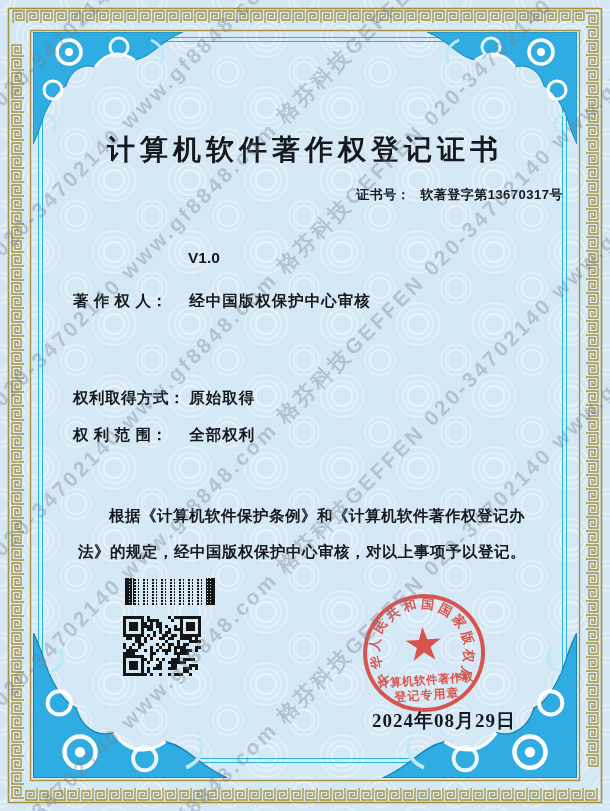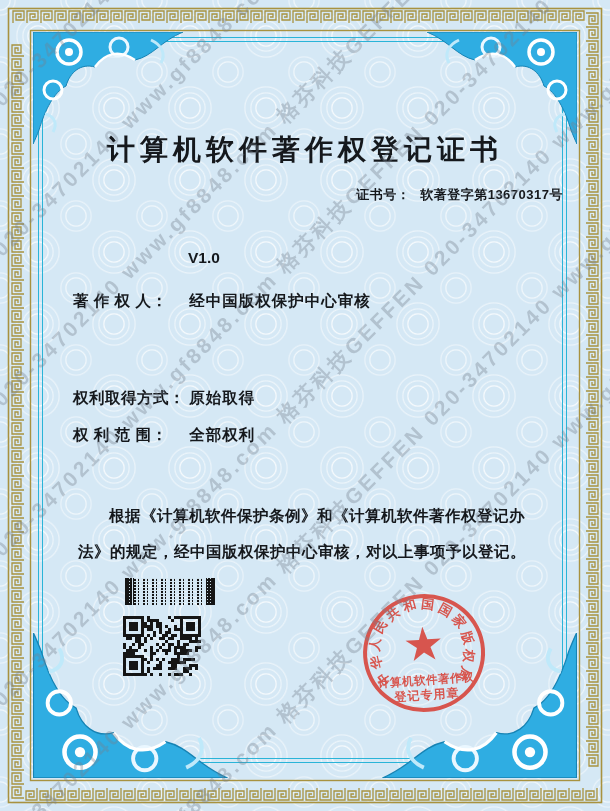--- a/index.html
+++ b/index.html
@@ -467,20 +467,21 @@
       <span class="ringchar" style="left: 27.2146px; top: 11.7048px; transform: rotate(-33.2727deg);">共</span>
       <span class="ringchar" style="left: 43.9588px; top: 4.87781px; transform: rotate(-11.0909deg);">和</span>
       <span class="ringchar" style="left: 62.0412px; top: 4.87781px; transform: rotate(11.0909deg);">国</span>
       <span class="ringchar" style="left: 78.7854px; top: 11.7048px; transform: rotate(33.2727deg);">国</span>
       <span class="ringchar" style="left: 91.7128px; top: 24.3482px; transform: rotate(55.4545deg);">家</span>
       <span class="ringchar" style="left: 98.91px; top: 40.9366px; transform: rotate(77.6364deg);">版</span>
       <span class="ringchar" style="left: 99.3116px; top: 59.0145px; transform: rotate(99.8182deg);">权</span>
       <span class="ringchar" style="left: 92.8583px; top: 75.9062px; transform: rotate(122deg);">局</span>
     </div>
 
+  <div class="issue-date">2024年08月29日</div>
 
   <div class="wm-layer" id="wmLayer">
       <div class="wm-strip" style="left: -160px; top: 90px;">格芬科技GEFFEN 020-34702140 www.gf8848.com   格芬科技GEFFEN 020-34702140 www.gf8848.com   格芬科技GEFFEN 020-34702140 www.gf8848.com   格芬科技GEFFEN 020-34702140 www.gf8848.com   </div>
       <div class="wm-strip" style="left: -160px; top: 240px;">格芬科技GEFFEN 020-34702140 www.gf8848.com   格芬科技GEFFEN 020-34702140 www.gf8848.com   格芬科技GEFFEN 020-34702140 www.gf8848.com   格芬科技GEFFEN 020-34702140 www.gf8848.com   </div>
       <div class="wm-strip" style="left: -160px; top: 390px;">格芬科技GEFFEN 020-34702140 www.gf8848.com   格芬科技GEFFEN 020-34702140 www.gf8848.com   格芬科技GEFFEN 020-34702140 www.gf8848.com   格芬科技GEFFEN 020-34702140 www.gf8848.com   </div>
       <div class="wm-strip" style="left: -160px; top: 540px;">格芬科技GEFFEN 020-34702140 www.gf8848.com   格芬科技GEFFEN 020-34702140 www.gf8848.com   格芬科技GEFFEN 020-34702140 www.gf8848.com   格芬科技GEFFEN 020-34702140 www.gf8848.com   </div>
       <div class="wm-strip" style="left: -160px; top: 690px;">格芬科技GEFFEN 020-34702140 www.gf8848.com   格芬科技GEFFEN 020-34702140 www.gf8848.com   格芬科技GEFFEN 020-34702140 www.gf8848.com   格芬科技GEFFEN 020-34702140 www.gf8848.com   </div>
       <div class="wm-strip" style="left: -160px; top: 840px;">格芬科技GEFFEN 020-34702140 www.gf8848.com   格芬科技GEFFEN 020-34702140 www.gf8848.com   格芬科技GEFFEN 020-34702140 www.gf8848.com   格芬科技GEFFEN 020-34702140 www.gf8848.com   </div>
       <div class="wm-strip" style="left: -160px; top: 990px;">格芬科技GEFFEN 020-34702140 www.gf8848.com   格芬科技GEFFEN 020-34702140 www.gf8848.com   格芬科技GEFFEN 020-34702140 www.gf8848.com   格芬科技GEFFEN 020-34702140 www.gf8848.com   </div>
       <div class="wm-strip" style="left: -160px; top: 1140px;">格芬科技GEFFEN 020-34702140 www.gf8848.com   格芬科技GEFFEN 020-34702140 www.gf8848.com   格芬科技GEFFEN 020-34702140 www.gf8848.com   格芬科技GEFFEN 020-34702140 www.gf8848.com   </div>

